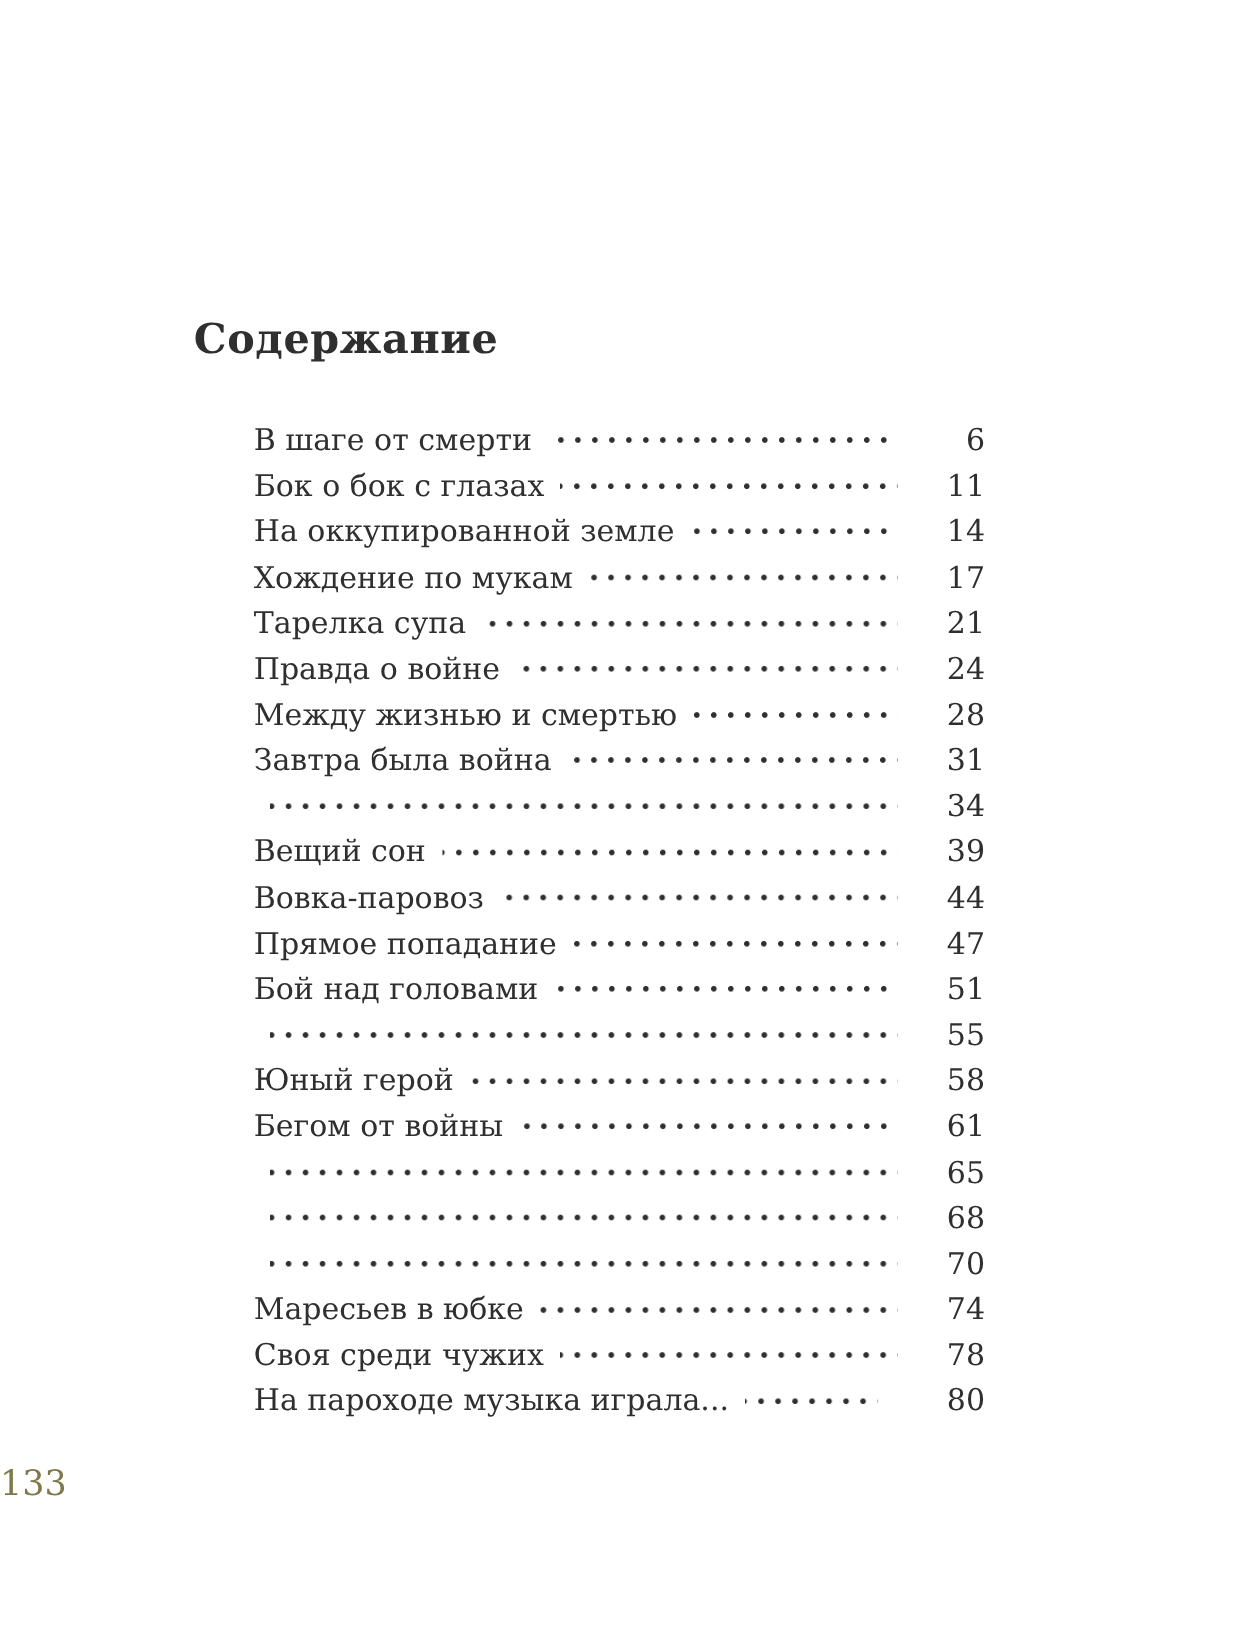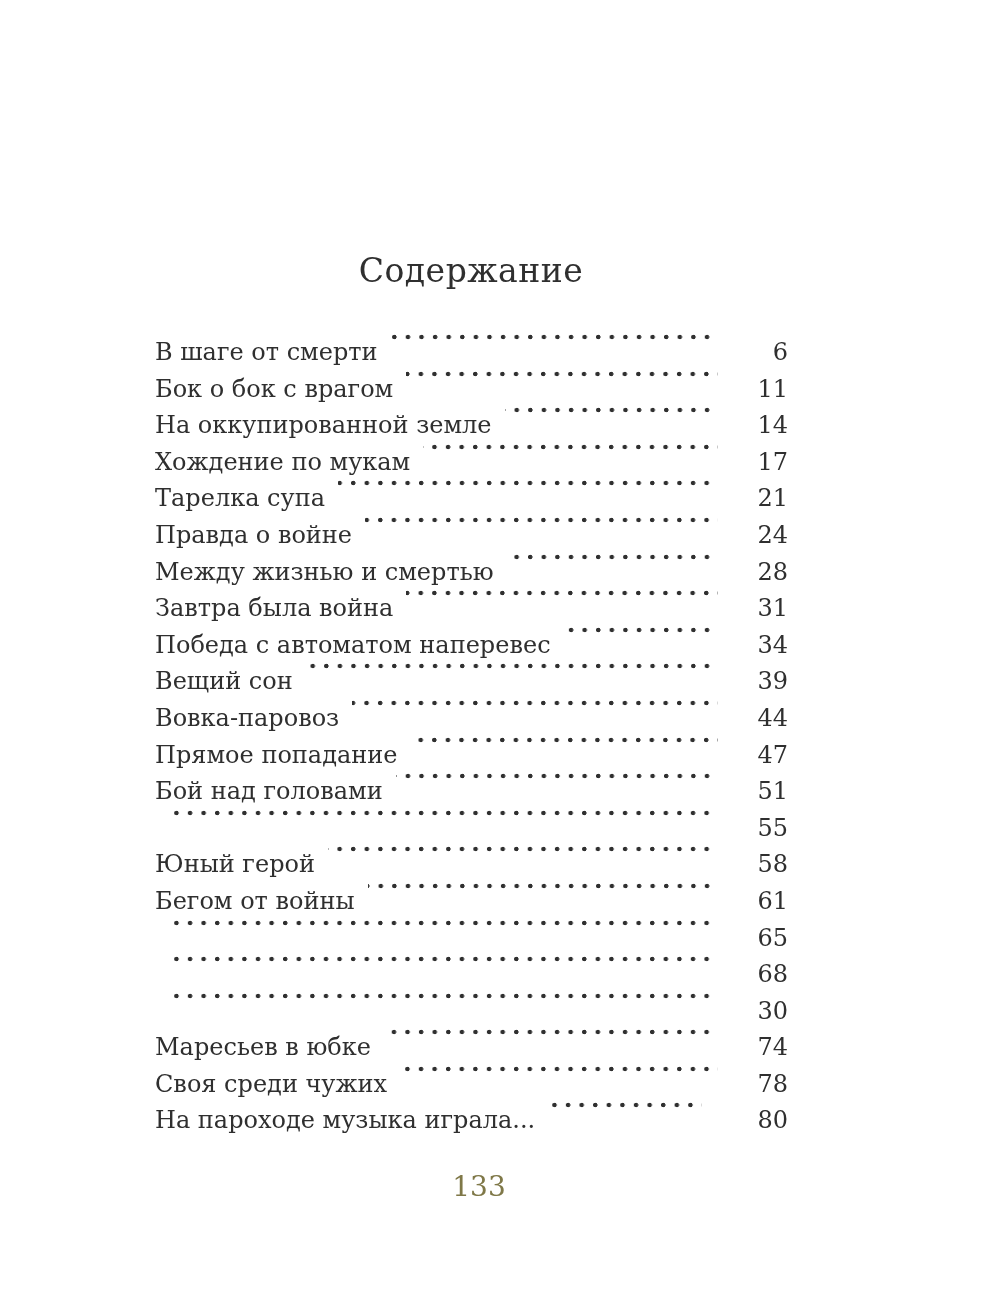--- a/index.html
+++ b/index.html
@@ -22,40 +22,41 @@
     width: 1000px;
     height: 1300px;
     background: var(--bg-color);
   }
   .toc-title {
     position: absolute;
     top: 252px;
     left: 155px;
     width: 632px;
     margin: 0;
-    text-align: center;
+    text-align: left;
     font-size: 33px;
     line-height: 38px;
-    font-weight: normal;
+    font-weight: bold;
     letter-spacing: 0.5px;
     color: var(--text-color);
   }
   .toc-list {
     position: absolute;
     top: 334px;
     left: 155px;
     width: 633px;
   }
   .toc-row {
     display: flex;
-    align-items: flex-start;
+    align-items: center;
     height: 36.6px;
     font-size: 24px;
     line-height: 36.6px;
     white-space: nowrap;
+    margin-left: 48px;
   }
   .toc-label {
     flex: 0 0 auto;
   }
   .dot-leader {
     flex: 1 1 auto;
     height: 6px;
     margin-left: 13px;
     margin-right: 24px;
     background-image: radial-gradient(circle at 2.2px 3px, var(--text-color) 1.9px, rgba(0,0,0,0) 2.6px);
@@ -69,21 +70,20 @@
   }
   .toc-page {
     flex: 0 0 46px;
     text-align: right;
   }
   .folio {
     position: absolute;
     top: 1170px;
     left: 0;
     width: 958px;
-    text-align: center;
     font-size: 28px;
     line-height: 34px;
     color: var(--folio-color);
   }
 </style>
 </head>
 <body>
 
 <div class="page">
 
@@ -91,21 +91,21 @@
 
   <div class="toc-list">
 
       <div class="toc-row">
         <span class="toc-label">В шаге от смерти</span>
         <span class="dot-leader"></span>
         <span class="toc-page">6</span>
       </div>
 
       <div class="toc-row">
-        <span class="toc-label">Бок о бок с врагом</span>
+        <span class="toc-label">Бок о бок с глазах</span>
         <span class="dot-leader"></span>
         <span class="toc-page">11</span>
       </div>
 
       <div class="toc-row">
         <span class="toc-label">На оккупированной земле</span>
         <span class="dot-leader"></span>
         <span class="toc-page">14</span>
       </div>
 
@@ -133,21 +133,20 @@
         <span class="toc-page">28</span>
       </div>
 
       <div class="toc-row">
         <span class="toc-label">Завтра была война</span>
         <span class="dot-leader"></span>
         <span class="toc-page">31</span>
       </div>
 
       <div class="toc-row">
-        <span class="toc-label">Победа с автоматом наперевес</span>
         <span class="dot-leader"></span>
         <span class="toc-page">34</span>
       </div>
 
       <div class="toc-row">
         <span class="toc-label">Вещий сон</span>
         <span class="dot-leader"></span>
         <span class="toc-page">39</span>
       </div>
 
@@ -191,21 +190,21 @@
         <span class="toc-page">65</span>
       </div>
 
       <div class="toc-row">
         <span class="dot-leader"></span>
         <span class="toc-page">68</span>
       </div>
 
       <div class="toc-row">
         <span class="dot-leader"></span>
-        <span class="toc-page">30</span>
+        <span class="toc-page">70</span>
       </div>
 
       <div class="toc-row">
         <span class="toc-label">Маресьев в юбке</span>
         <span class="dot-leader"></span>
         <span class="toc-page">74</span>
       </div>
 
       <div class="toc-row">
         <span class="toc-label">Своя среди чужих</span>

